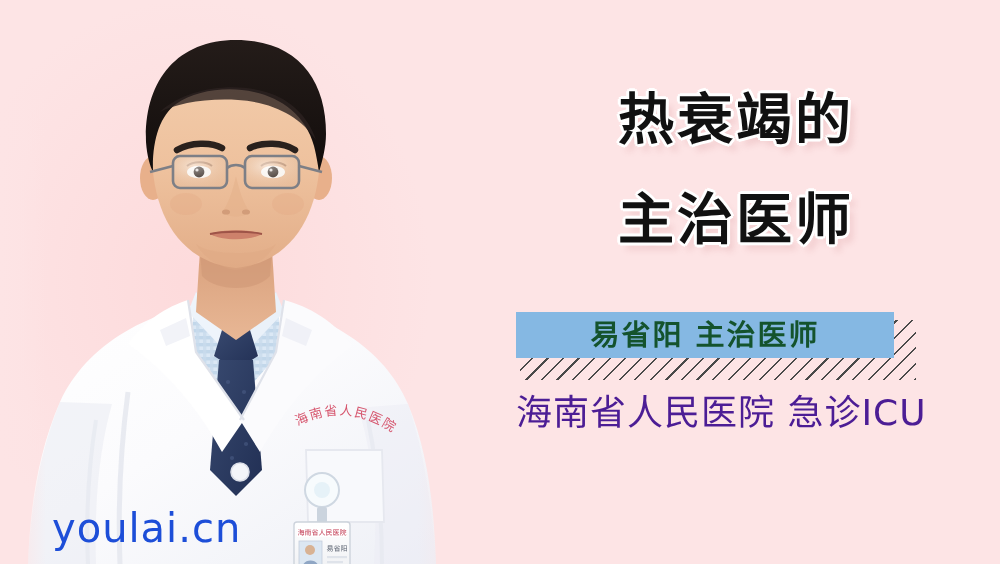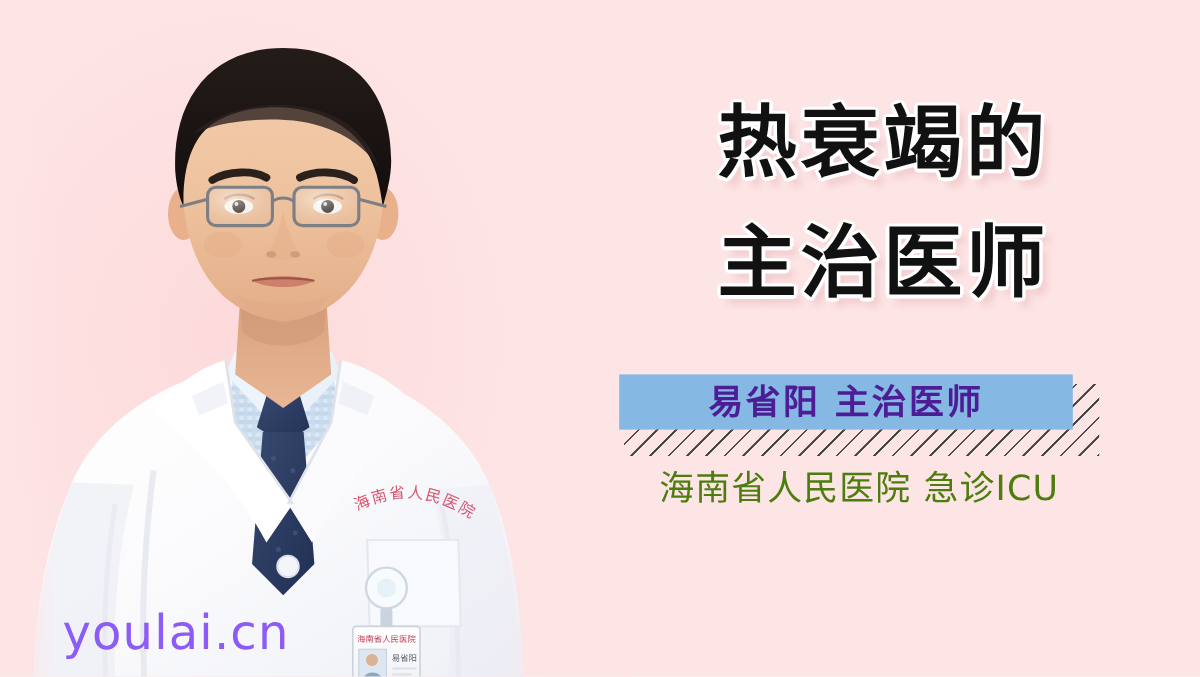--- a/index.html
+++ b/index.html
@@ -46,37 +46,37 @@
   }
   .photo svg { display:block; width:100%; height:100%; }
 
   
   .watermark {
     position: absolute;
     left: 52px;
     top: 505px;
     font-size: 40px;
     letter-spacing: 1px;
-    color: #8b5cf6;
+    color: #1d4ed8;
     font-weight: 400;
     user-select: none;
     font-family: "DejaVu Sans", sans-serif;
   }
 
   
   .title-block {
     position: absolute;
     left: 516px;
     top: 70px;
     width: 440px;
   }
   .title-line {
     font-family: "DejaVu Sans", "Liberation Sans", sans-serif;
     font-weight: 700;
-    font-size: 66px;
+    font-size: 56px;
     line-height: 100px;
     color: #111111;
     text-align: center;
     letter-spacing: 3px;
     white-space: nowrap;
     text-shadow:
       3px 0 0 #ffffff, -3px 0 0 #ffffff, 0 3px 0 #ffffff, 0 -3px 0 #ffffff,
       2px 2px 0 #ffffff, -2px 2px 0 #ffffff, 2px -2px 0 #ffffff, -2px -2px 0 #ffffff,
       6px 7px 6px rgba(200,120,125,0.22);
   }
@@ -106,39 +106,39 @@
     left: 0;
     top: 0;
     width: 378px;
     height: 46px;
     background: #85b8e3;
     display: flex;
     align-items: center;
     justify-content: center;
   }
   .banner-text {
-    color: #4c1d95;
+    color: #14532d;
     font-family: "DejaVu Sans", "Liberation Sans", sans-serif;
     font-weight: 700;
     font-size: 29px;
     letter-spacing: 2px;
     white-space: nowrap;
     line-height: 1;
   }
 
   
   .affiliation {
     position: absolute;
     left: 516px;
     top: 383px;
     width: 400px;
     text-align: center;
     font-family: "DejaVu Sans", "Liberation Sans", sans-serif;
-    font-size: 29px;
-    color: #4d7c0f;
+    font-size: 36px;
+    color: #4c1d95;
     letter-spacing: 1px;
     white-space: nowrap;
   }
 </style>
 </head>
 <body>
 
 <div class="stage">
 
   <div class="bg-fill"></div>

